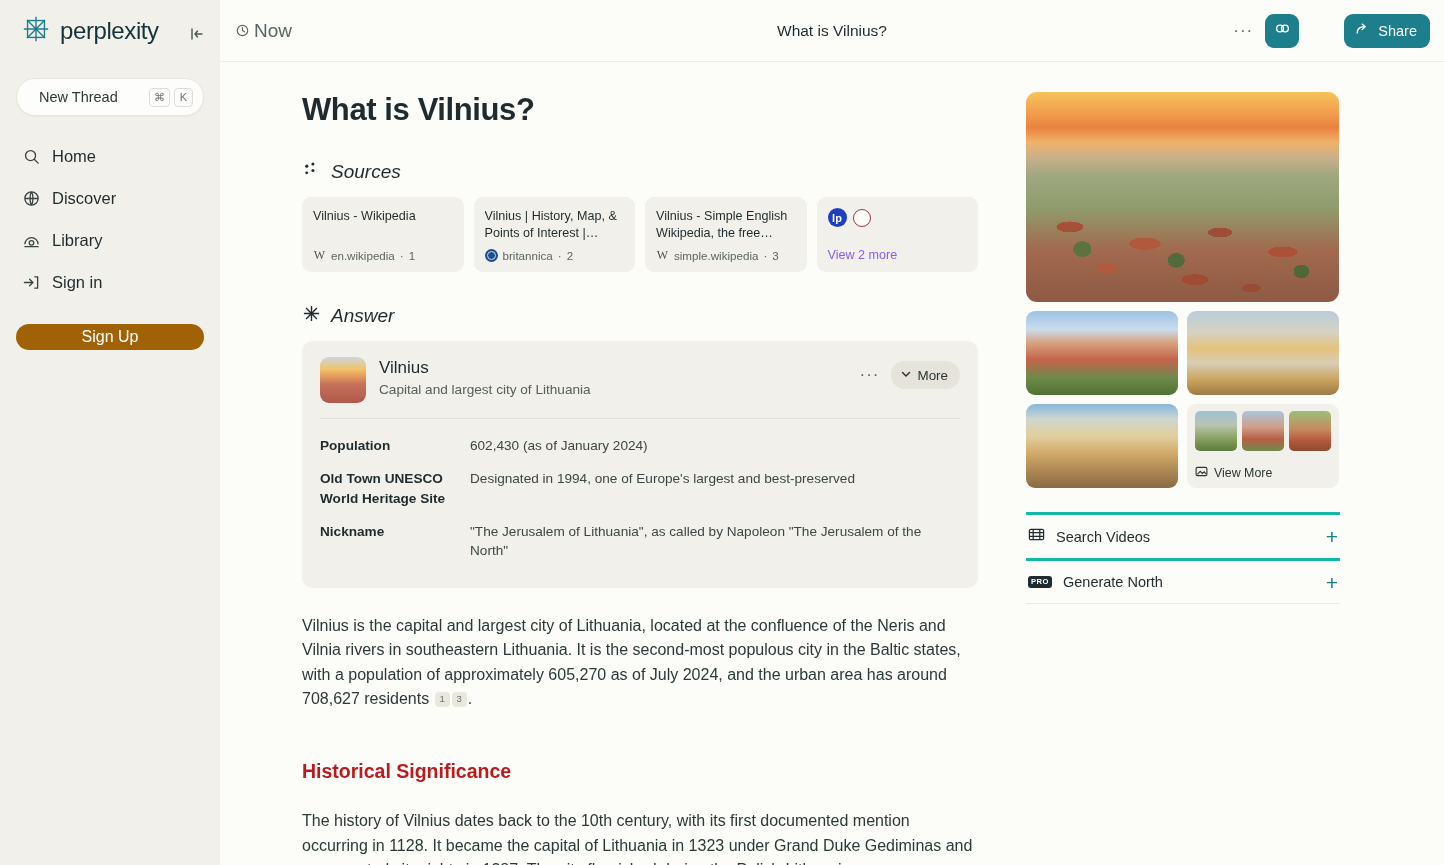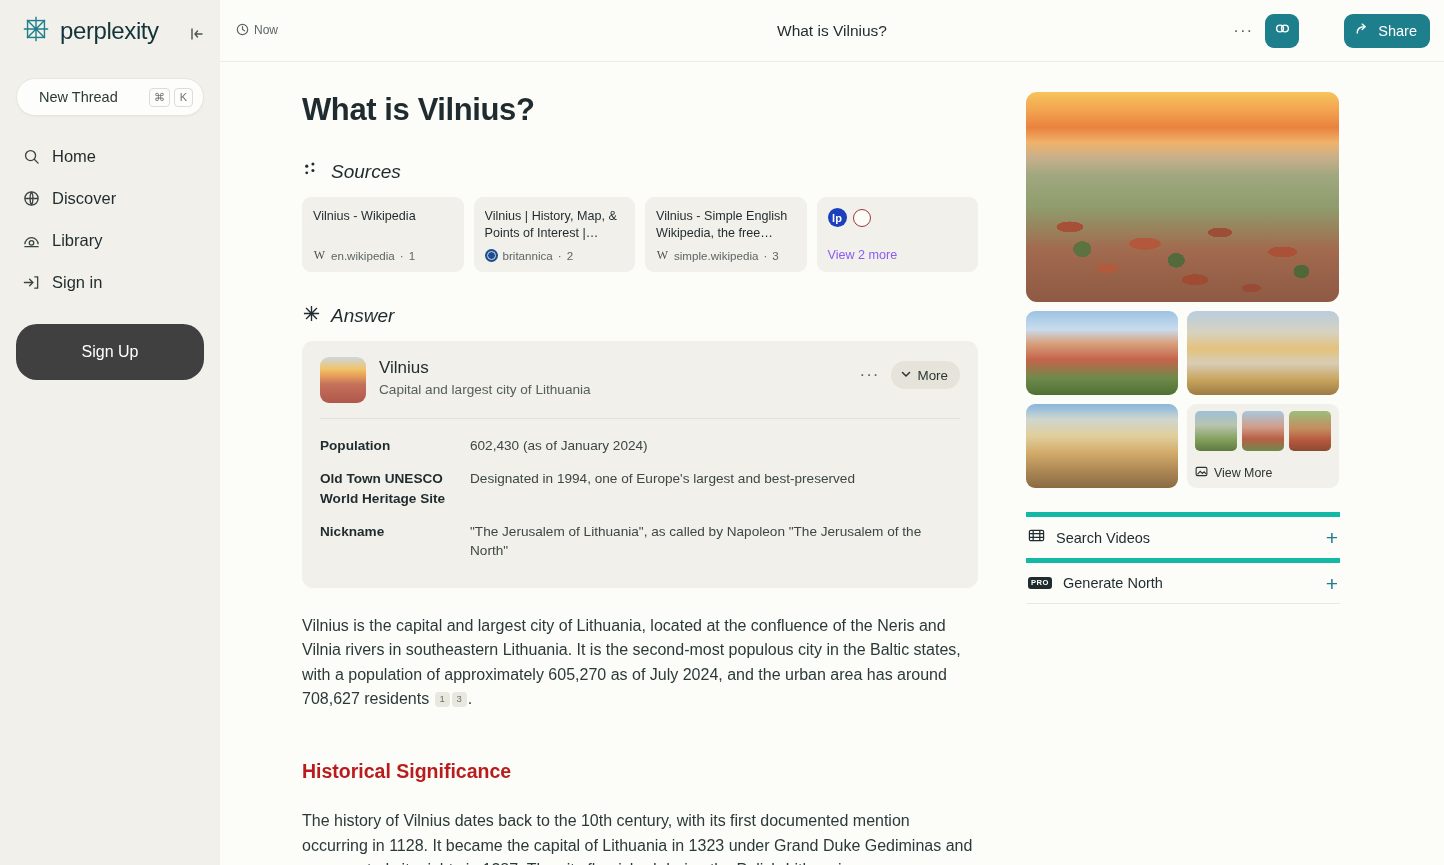--- a/index.html
+++ b/index.html
@@ -45,33 +45,33 @@
     padding: 0 4px; background: #FDFDFB;
   }
   .nav { margin-top: 24px; display: flex; flex-direction: column; gap: 10px; }
   .nav-item {
     height: 32px; display: flex; align-items: center; gap: 11px;
     padding-left: 6px; cursor: pointer; border-radius: 8px;
   }
   .nav-label { font-size: 16.5px; color: #1F2B2E; }
   .nav-ico { width: 19px; height: 19px; flex: 0 0 19px; color: #3a4442; display:flex; align-items:center; justify-content:center;}
   .signup-btn {
-    margin-top: 26px; height: 56px; background: #404040; color: #fff;
+    margin-top: 26px; height: 26px; background: #a16207; color: #fff;
     border-radius: 21px; display: flex; align-items: center; justify-content: center;
     font-size: 16px; cursor: pointer; border: none; width: 100%;
   }
 
   
   .main { flex: 1; display: flex; flex-direction: column; height: 865px; background: #FCFCF9; }
   .topbar {
     height: 62px; flex: 0 0 62px; border-bottom: 1px solid #EDEBE3;
     display: flex; align-items: center; padding: 0 14px 0 16px; position: relative;
     background: #FCFCF9;
   }
-  .now-chip { display: flex; align-items: flex-start; gap: 5px; font-size: 12px; color: #5c6664; }
+  .now-chip { display: flex; align-items: flex-end; gap: 5px; font-size: 19px; color: #5c6664; }
   .topbar-title {
     position: absolute; left: 0; right: 0; text-align: center;
     font-size: 15.5px; color: #1F2B2E; pointer-events: none;
   }
   .topbar-right { margin-left: auto; display: flex; align-items: center; gap: 9px; z-index: 2; }
   .dots-btn {
     width: 26px; height: 26px; display: flex; align-items: center; justify-content: center;
     color: #5c6664; cursor: pointer; font-size: 17px; letter-spacing: 1px;
   }
   .icon-btn-teal {
@@ -184,21 +184,21 @@
     display: flex; flex-direction: column; justify-content: space-between; cursor: pointer;
   }
   .vm-thumbs { display: flex; gap: 5px; }
   .vm-thumb { flex: 1; height: 40px; border-radius: 5px; }
   .vm1 { background: linear-gradient(180deg,#9fc0d8 0%,#b8c4b0 35%,#86a15e 70%,#5e7a3e 100%); }
   .vm2 { background: linear-gradient(180deg,#a9c6de 0%,#d09e8a 40%,#b85f46 70%,#6f8a4c 100%); }
   .vm3 { background: linear-gradient(180deg,#9bbf7a 0%,#c58b5e 45%,#b4573c 75%,#8c4a33 100%); }
   .vm-label { display: flex; align-items: center; gap: 6px; font-size: 12.4px; color: #2b3633; }
 
   .action-row {
-    height: 46px; border-top: 5px solid #14b8a6; display: flex; align-items: center;
+    height: 46px; border-top: 3px solid #14b8a6; display: flex; align-items: center;
     gap: 11px; cursor: pointer; padding: 0 2px;
   }
   .action-row:last-child { border-bottom: 1px solid #EAE8E0; }
   .action-label { font-size: 14.5px; color: #1F2B2E; }
   .action-plus { margin-left: auto; color: #1E7F8C; font-size: 21px; line-height: 1; }
   .pro-badge {
     background: #1F2B2E; color: #fff; font-size: 7.6px; font-weight: bold; letter-spacing: .5px;
     border-radius: 3px; padding: 2px 3px; line-height: 1;
   }
   .actions-wrap { margin-top: 24px; }

